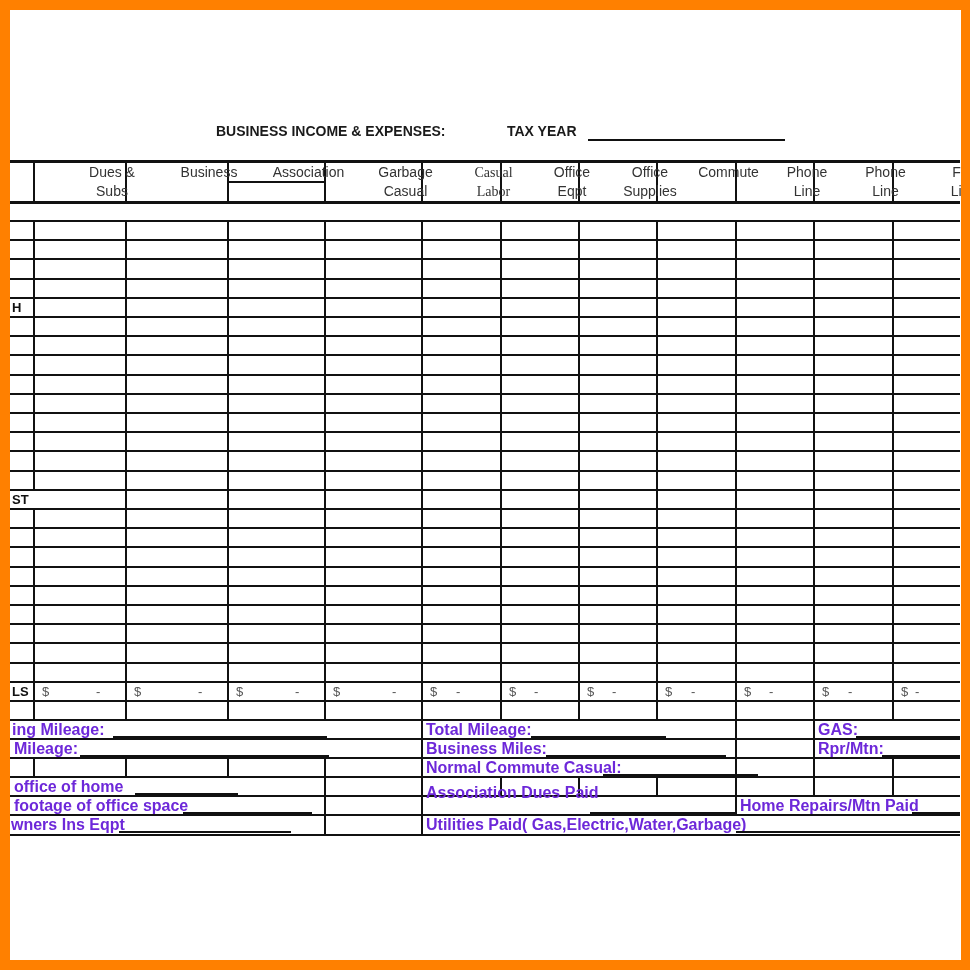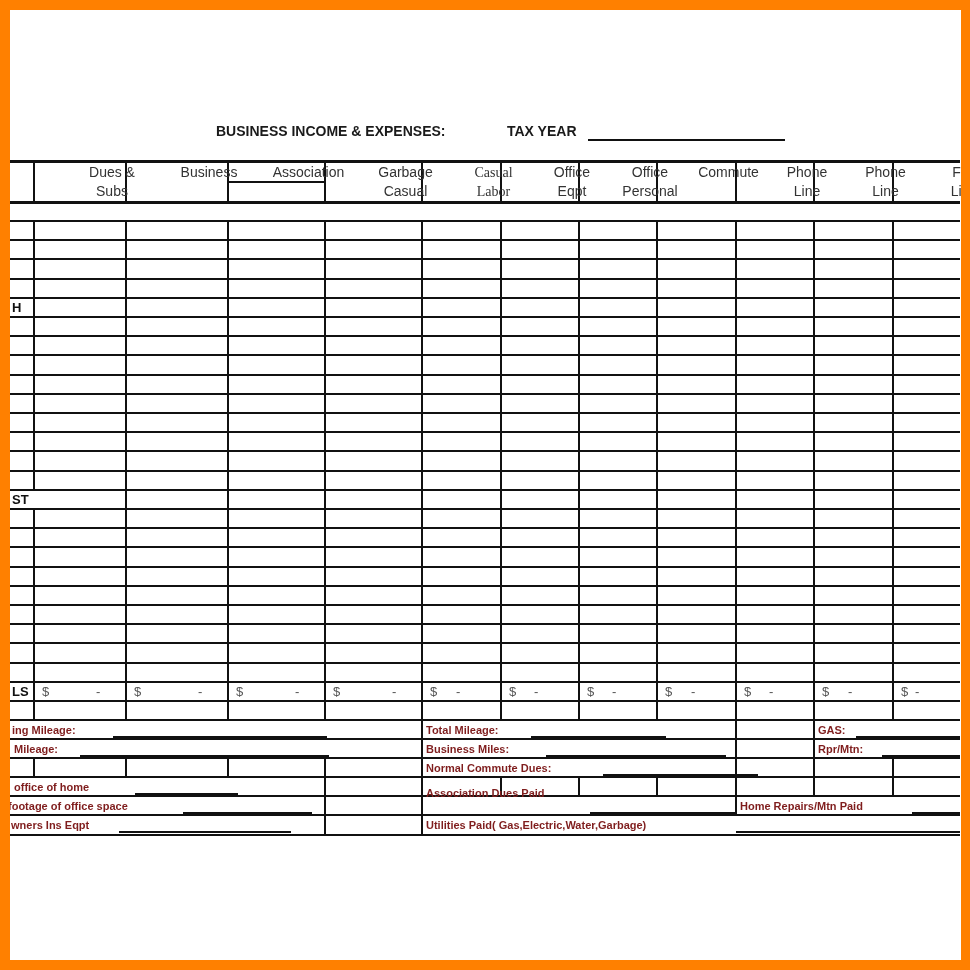--- a/index.html
+++ b/index.html
@@ -37,21 +37,21 @@
     font-size: 14px; color: #333; text-align: center; line-height: 19px; padding-left: 31px;
   }
   .rowlabel {
     position: absolute; left: 12px; font-weight: bold; font-size: 13px; color: #111;
   }
   .dollar {
     position: absolute; top: 684px; font-size: 13px; color: #555;
   }
   .dash { position: absolute; top: 684px; font-size: 13px; color: #555; }
   .lbl {
-    position: absolute; font-weight: bold; font-size: 11px; color: #7f1d1d;
+    position: absolute; font-weight: bold; font-size: 16px; color: #6d28d9;
     white-space: nowrap; line-height: 18px;
   }
   .uline { position: absolute; height: 0; border-bottom: 2px solid #111; }
 </style>
 </head>
 <body>
 
 <div class="frame"></div>
 
 <div class="title">BUSINESS INCOME &amp; EXPENSES:</div>
@@ -155,21 +155,21 @@
 <div class="hdr" style="left:424px;width:77px;font-family:Liberation Serif, serif;">
     <div>Casual</div>
     <div>Labor</div>
   </div>
 <div class="hdr" style="left:503px;width:76px;">
     <div>Office</div>
     <div>Eqpt</div>
   </div>
 <div class="hdr" style="left:581px;width:76px;">
     <div>Office</div>
-    <div>Personal</div>
+    <div>Supplies</div>
   </div>
 <div class="hdr" style="left:659px;width:77px;">
     <div>Commute</div>
     <div></div>
   </div>
 <div class="hdr" style="left:738px;width:76px;">
     <div>Phone</div>
     <div>Line</div>
   </div>
 <div class="hdr" style="left:816px;width:77px;">
@@ -212,31 +212,31 @@
 
 <div class="lbl" style="left:12px;top:721px;">ing Mileage:</div>
 <div class="uline" style="left:113px;top:736px;width:214px;"></div>
 <div class="lbl" style="left:14px;top:740px;">Mileage:</div>
 <div class="uline" style="left:80px;top:755px;width:249px;"></div>
 
 <div class="lbl" style="left:426px;top:721px;">Total Mileage:</div>
 <div class="uline" style="left:531px;top:736px;width:135px;"></div>
 <div class="lbl" style="left:426px;top:740px;">Business Miles:</div>
 <div class="uline" style="left:546px;top:755px;width:180px;"></div>
-<div class="lbl" style="left:426px;top:759px;">Normal Commute Dues:</div>
+<div class="lbl" style="left:426px;top:759px;">Normal Commute Casual:</div>
 <div class="uline" style="left:603px;top:774px;width:155px;"></div>
 
 <div class="lbl" style="left:818px;top:721px;">GAS:</div>
 <div class="uline" style="left:856px;top:736px;width:104px;"></div>
 <div class="lbl" style="left:818px;top:740px;">Rpr/Mtn:</div>
 <div class="uline" style="left:882px;top:755px;width:78px;"></div>
 
 <div class="lbl" style="left:14px;top:778px;">office of home</div>
 <div class="uline" style="left:135px;top:793px;width:103px;"></div>
-<div class="lbl" style="left:8px;top:797px;text-align:center;">footage of office space</div>
+<div class="lbl" style="left:14px;top:797px;text-align:center;">footage of office space</div>
 <div class="uline" style="left:183px;top:812px;width:129px;"></div>
 <div class="lbl" style="left:11px;top:816px;">wners Ins Eqpt</div>
 <div class="uline" style="left:119px;top:831px;width:172px;"></div>
 
 <div class="lbl" style="left:426px;top:784px;">Association Dues Paid</div>
 <div class="uline" style="left:590px;top:812px;width:145px;"></div>
 <div class="lbl" style="left:740px;top:797px;">Home Repairs/Mtn Paid</div>
 <div class="uline" style="left:912px;top:812px;width:48px;"></div>
 <div class="lbl" style="left:426px;top:816px;">Utilities Paid( Gas,Electric,Water,Garbage)</div>
 <div class="uline" style="left:736px;top:831px;width:224px;"></div>

